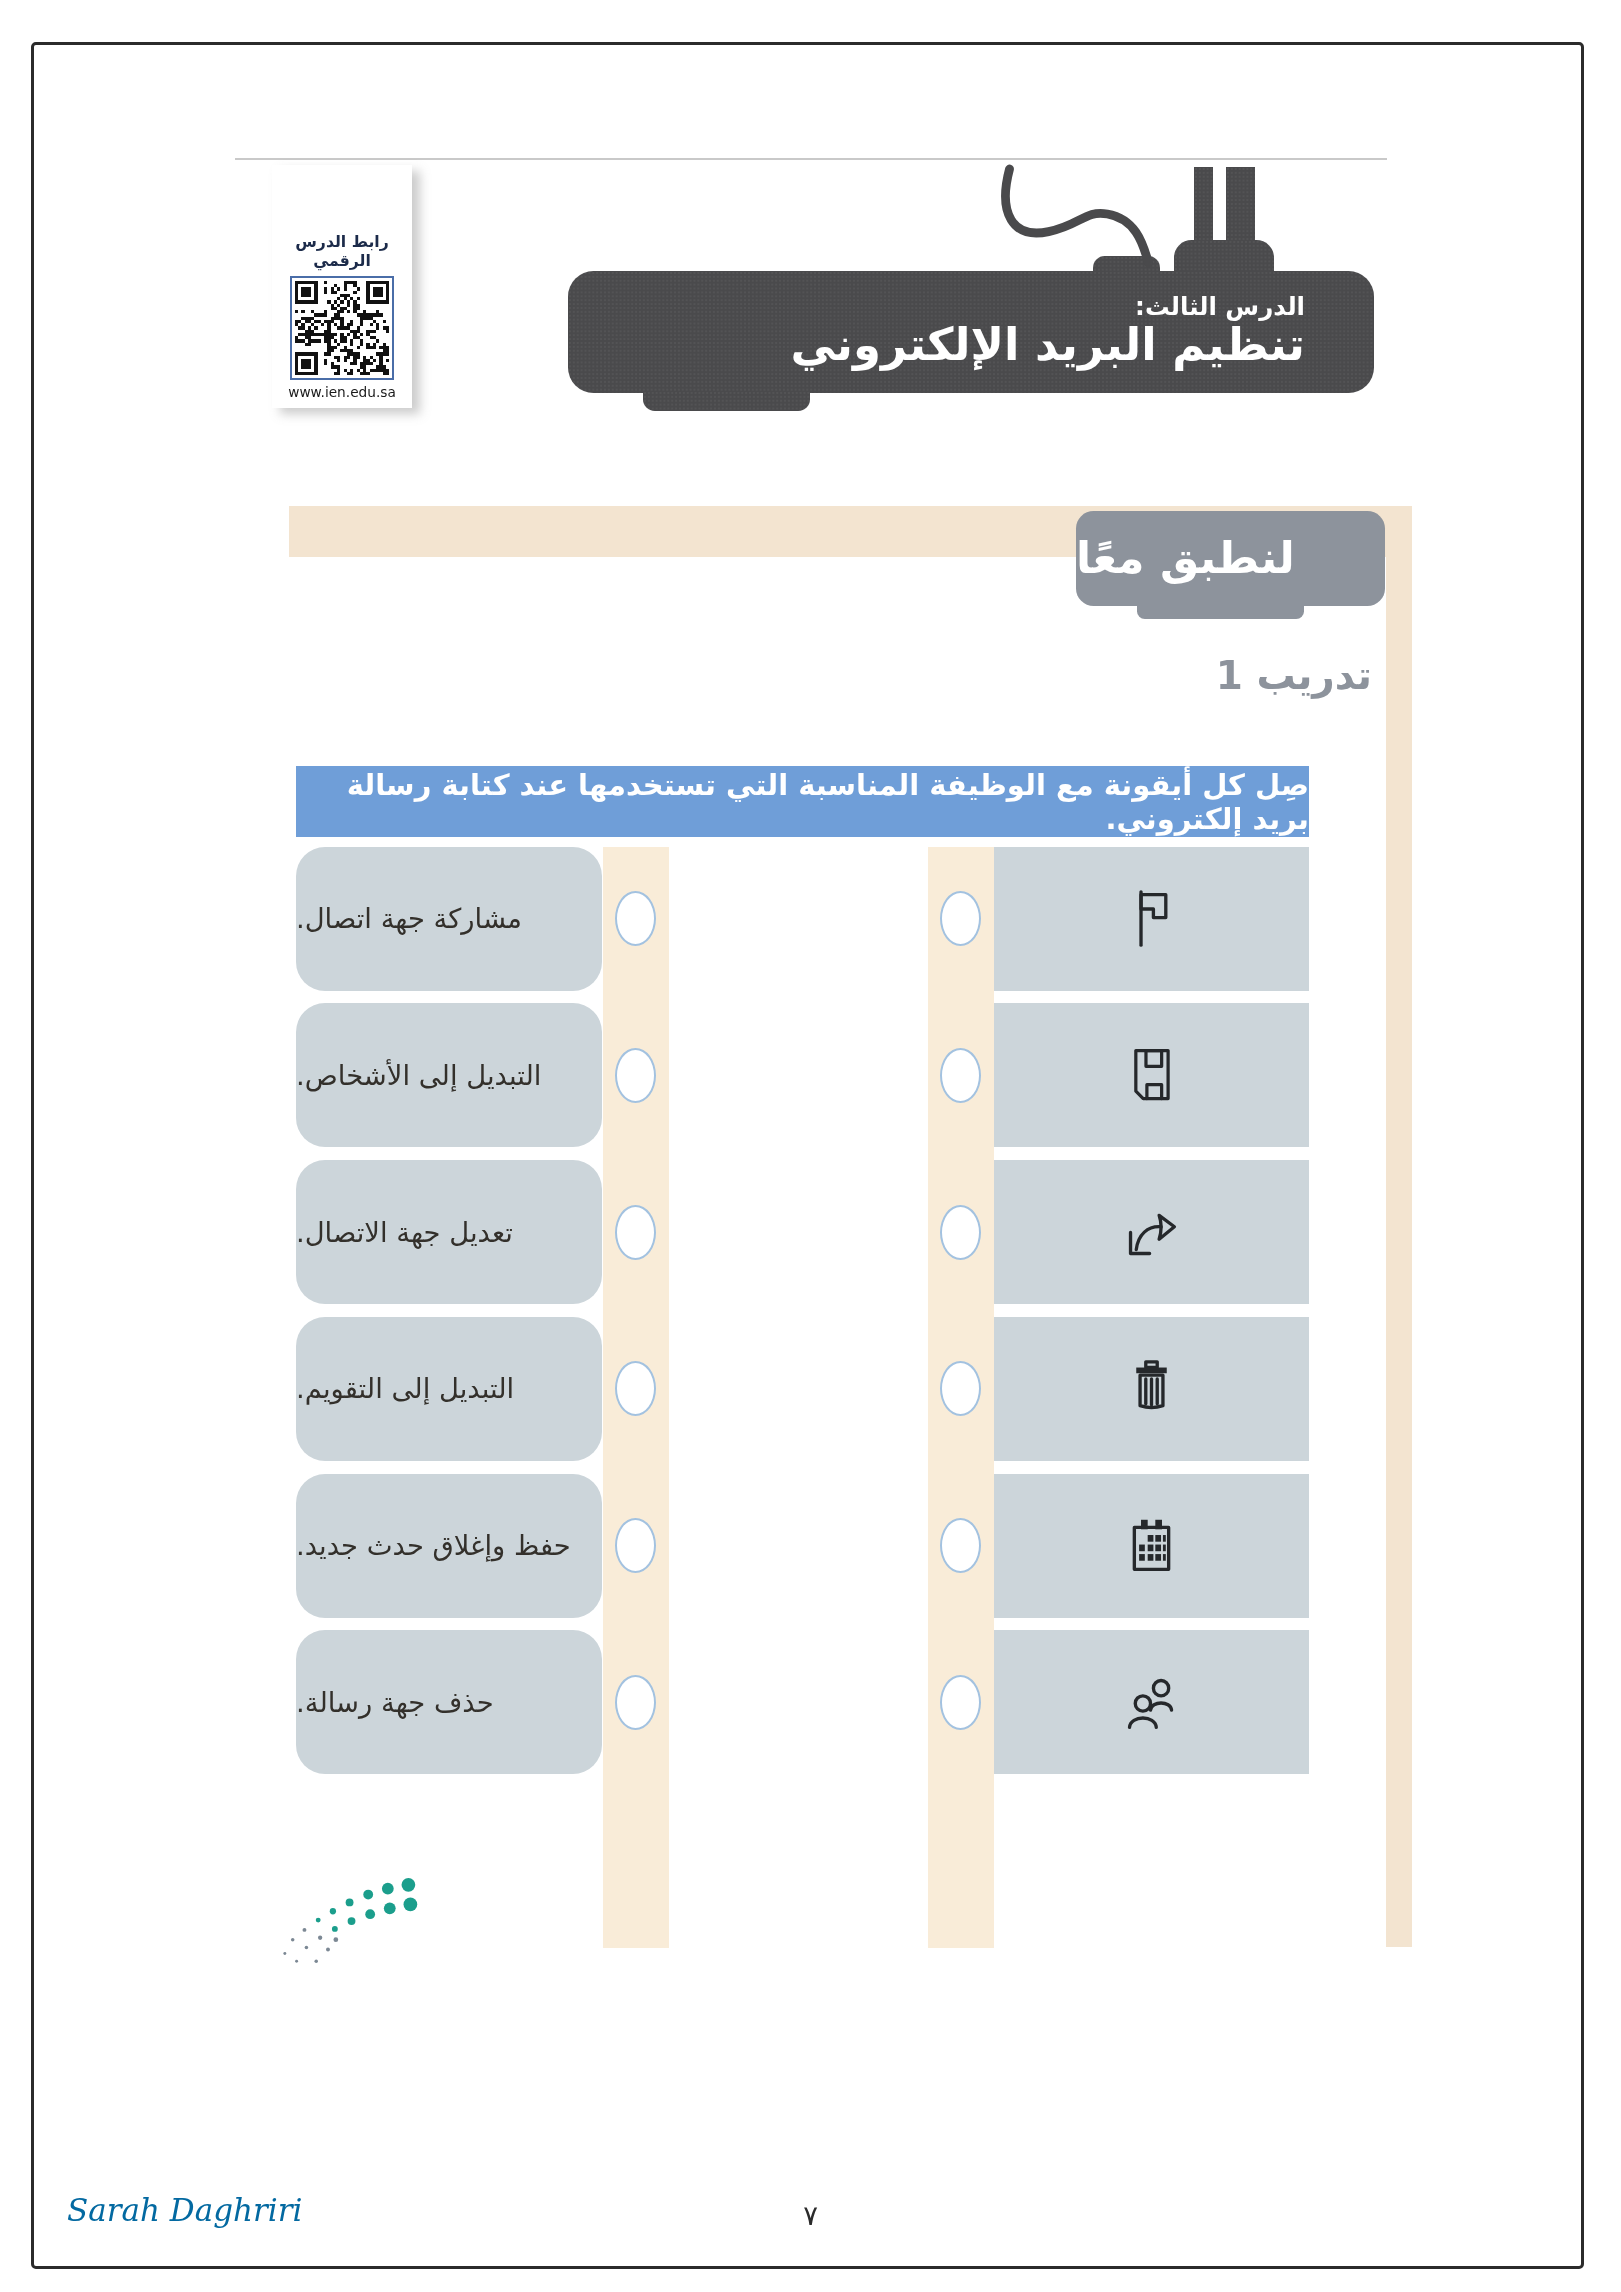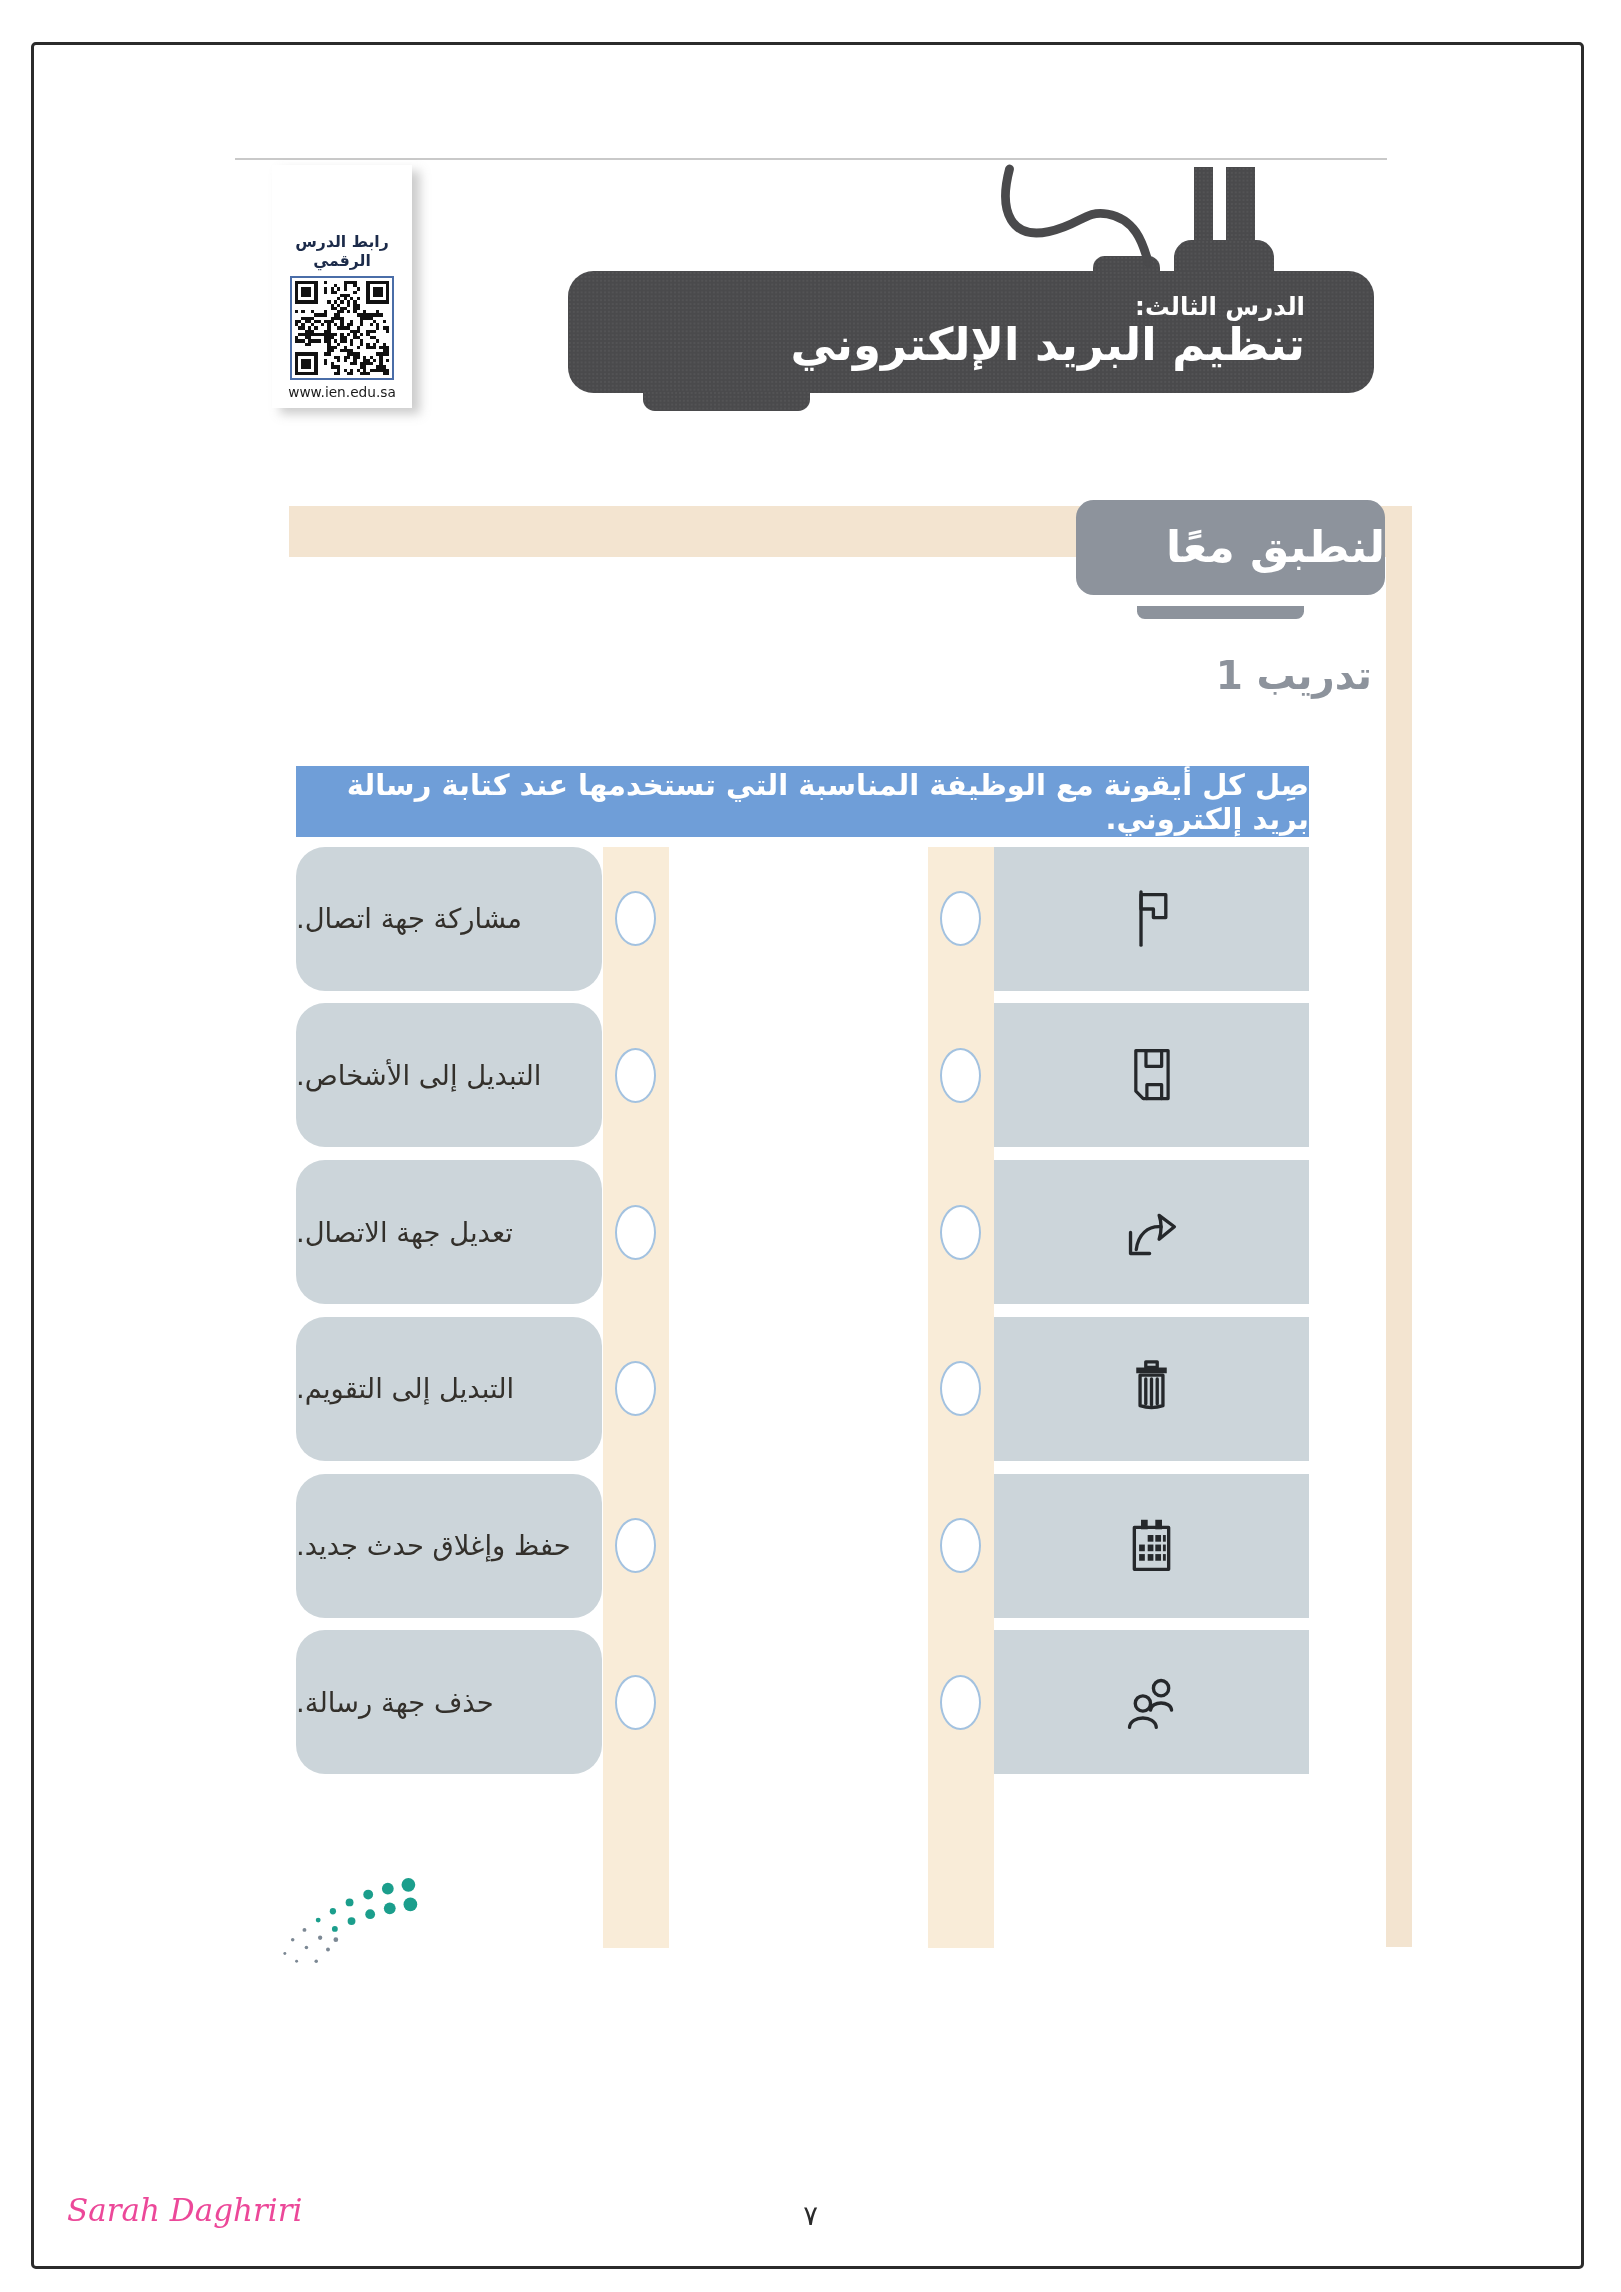--- a/index.html
+++ b/index.html
@@ -32,22 +32,22 @@
           color:#fff;text-align:right;direction:rtl;box-sizing:border-box;padding:21px 69px 0 0;}
   .banner .kicker{font-size:24.5px;font-weight:bold;}
   .banner .title{font-size:45px;font-weight:bold;margin-top:0px;line-height:1.05;}
   .banner-tab{left:643px;top:367px;width:167px;height:19.6px;border-radius:0 0 11.8px 11.8px;}
 
   
   .strip-top{left:289px;top:482px;width:1122px;height:51px;background:#f3e4d0;}
   .strip-right{left:1386px;top:482px;width:25.5px;height:1441px;background:#f3e4d0;}
 
   
-  .apply{left:1076px;top:476px;width:309px;height:95px;border-radius:17.6px;background:#8d939c;
-         color:#fff;font-size:44px;font-weight:bold;text-align:right;line-height:93px;direction:rtl;}
+  .apply{left:1076px;top:487px;width:309px;height:95px;border-radius:17.6px;background:#8d939c;
+         color:#fff;font-size:44px;font-weight:bold;text-align:left;line-height:93px;direction:rtl;}
   .apply-tab{left:1137px;top:582px;width:167px;height:12.7px;border-radius:0 0 7.8px 7.8px;background:#8d939c;}
 
   
   .exercise{right:249px;top:629px;font-size:39px;font-weight:bold;color:#8d939c;direction:rtl;}
 
   
   .table{left:296px;top:742px;width:1013px;}
   .thead{height:71px;background:#6f9ed8;color:#fff;font-size:29px;font-weight:bold;
          display:flex;align-items:center;justify-content:center;direction:rtl;}
   .rows{position:relative;margin-top:9.8px;}
@@ -61,21 +61,21 @@
   .slot{width:66px;display:flex;align-items:center;justify-content:center;}
   .gapcol{width:260px;}
   .icell{width:316px;justify-content:center;}
   .circle{width:37px;height:51px;background:#fff;border:2px solid #a3c2e0;border-radius:50%;}
 
   
   .logo{left:277px;top:1847px;width:152px;height:106px;}
 
   
   .author{left:67px;top:2168px;font-family:"DejaVu Serif",serif;font-style:italic;
-          font-size:31px;color:#ec4899;}
+          font-size:31px;color:#0369a1;}
   .pagenum{left:781px;top:2176px;width:59px;text-align:center;font-size:27.4px;color:#2b2b2b;}
 
   svg.icon{display:block;}
   .icon-stroke{fill:none;stroke:#25282b;stroke-width:3.5;stroke-linecap:round;stroke-linejoin:round;}
   .icon-fill{fill:#25282b;stroke:none;}
 </style>
 </head>
 <body>
 
 <div class="page">

